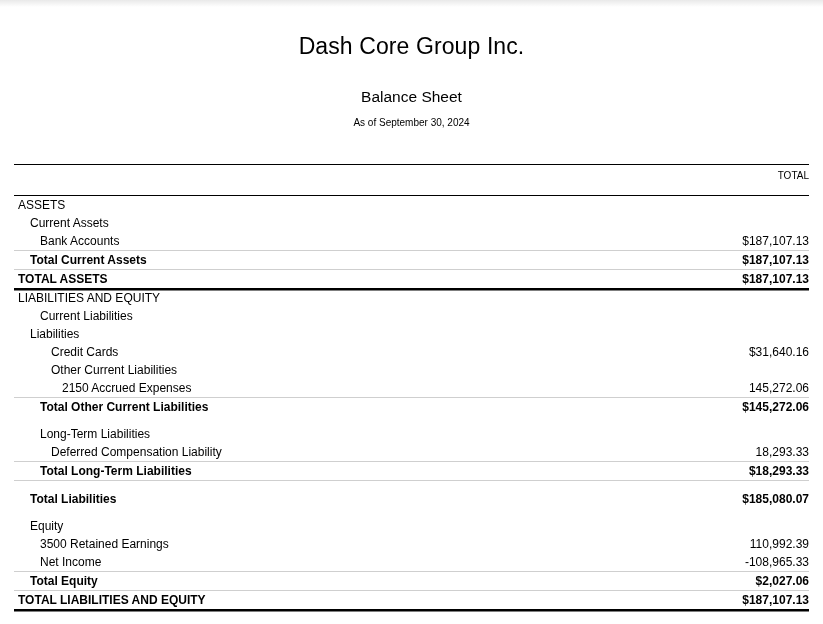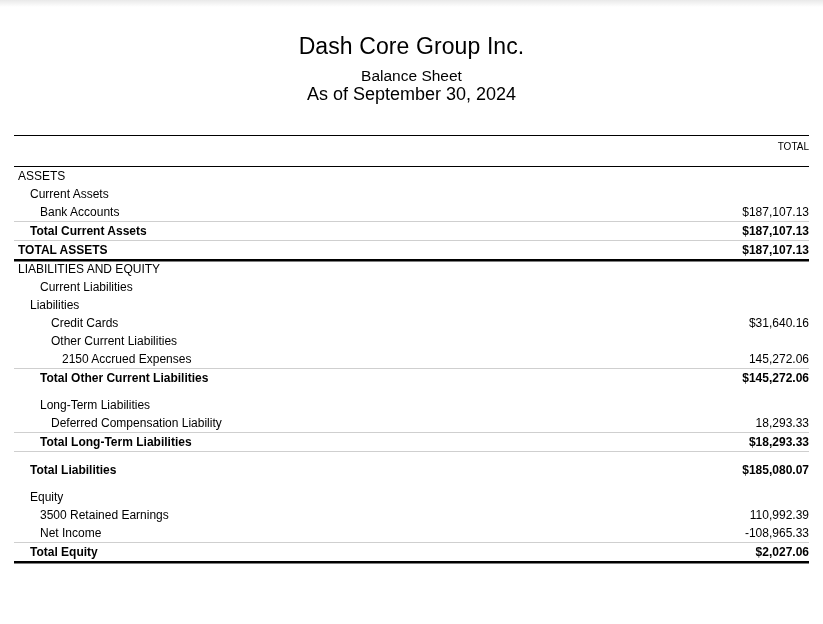--- a/index.html
+++ b/index.html
@@ -36,26 +36,26 @@
   }
   .company-name {
     font-size: 23px;
     line-height: 28px;
     color: #000;
     letter-spacing: 0.1px;
   }
   .report-title {
     font-size: 15.5px;
     line-height: 20px;
-    margin-top: 6px;
+    margin-top: 27px;
   }
   .report-period {
-    font-size: 18px;
+    font-size: 10px;
     line-height: 16px;
-    margin-top: 0;
+    margin-top: 8px;
   }
 
   
   .sheet {
     margin: 0 auto;
     width: 795px;
     margin-top: 33px;
     border-collapse: collapse;
     table-layout: fixed;
   }
@@ -200,18 +200,22 @@
           <td class="amount col-total">110,992.39</td>
         </tr>
         <tr>
           <td class="label lvl2">Net Income</td>
           <td class="amount col-total">-108,965.33</td>
         </tr>
         <tr class=" rule-light">
           <td class="label lvl1 bold">Total Equity</td>
           <td class="amount col-total bold">$2,027.06</td>
         </tr>
+        <tr class=" rule-light">
+          <td class="label lvl0 bold">TOTAL LIABILITIES AND EQUITY</td>
+          <td class="amount col-total bold">$187,107.13</td>
+        </tr>
       </tbody>
   </table>
 
   <div id="bottom-rule" style="width:795px;margin:0 auto;border-top:1.4px solid #000;box-shadow:inset 0 3px 0 -1.6px #000;height:4px;"></div>
 
 </div>
 
 </body></html>

